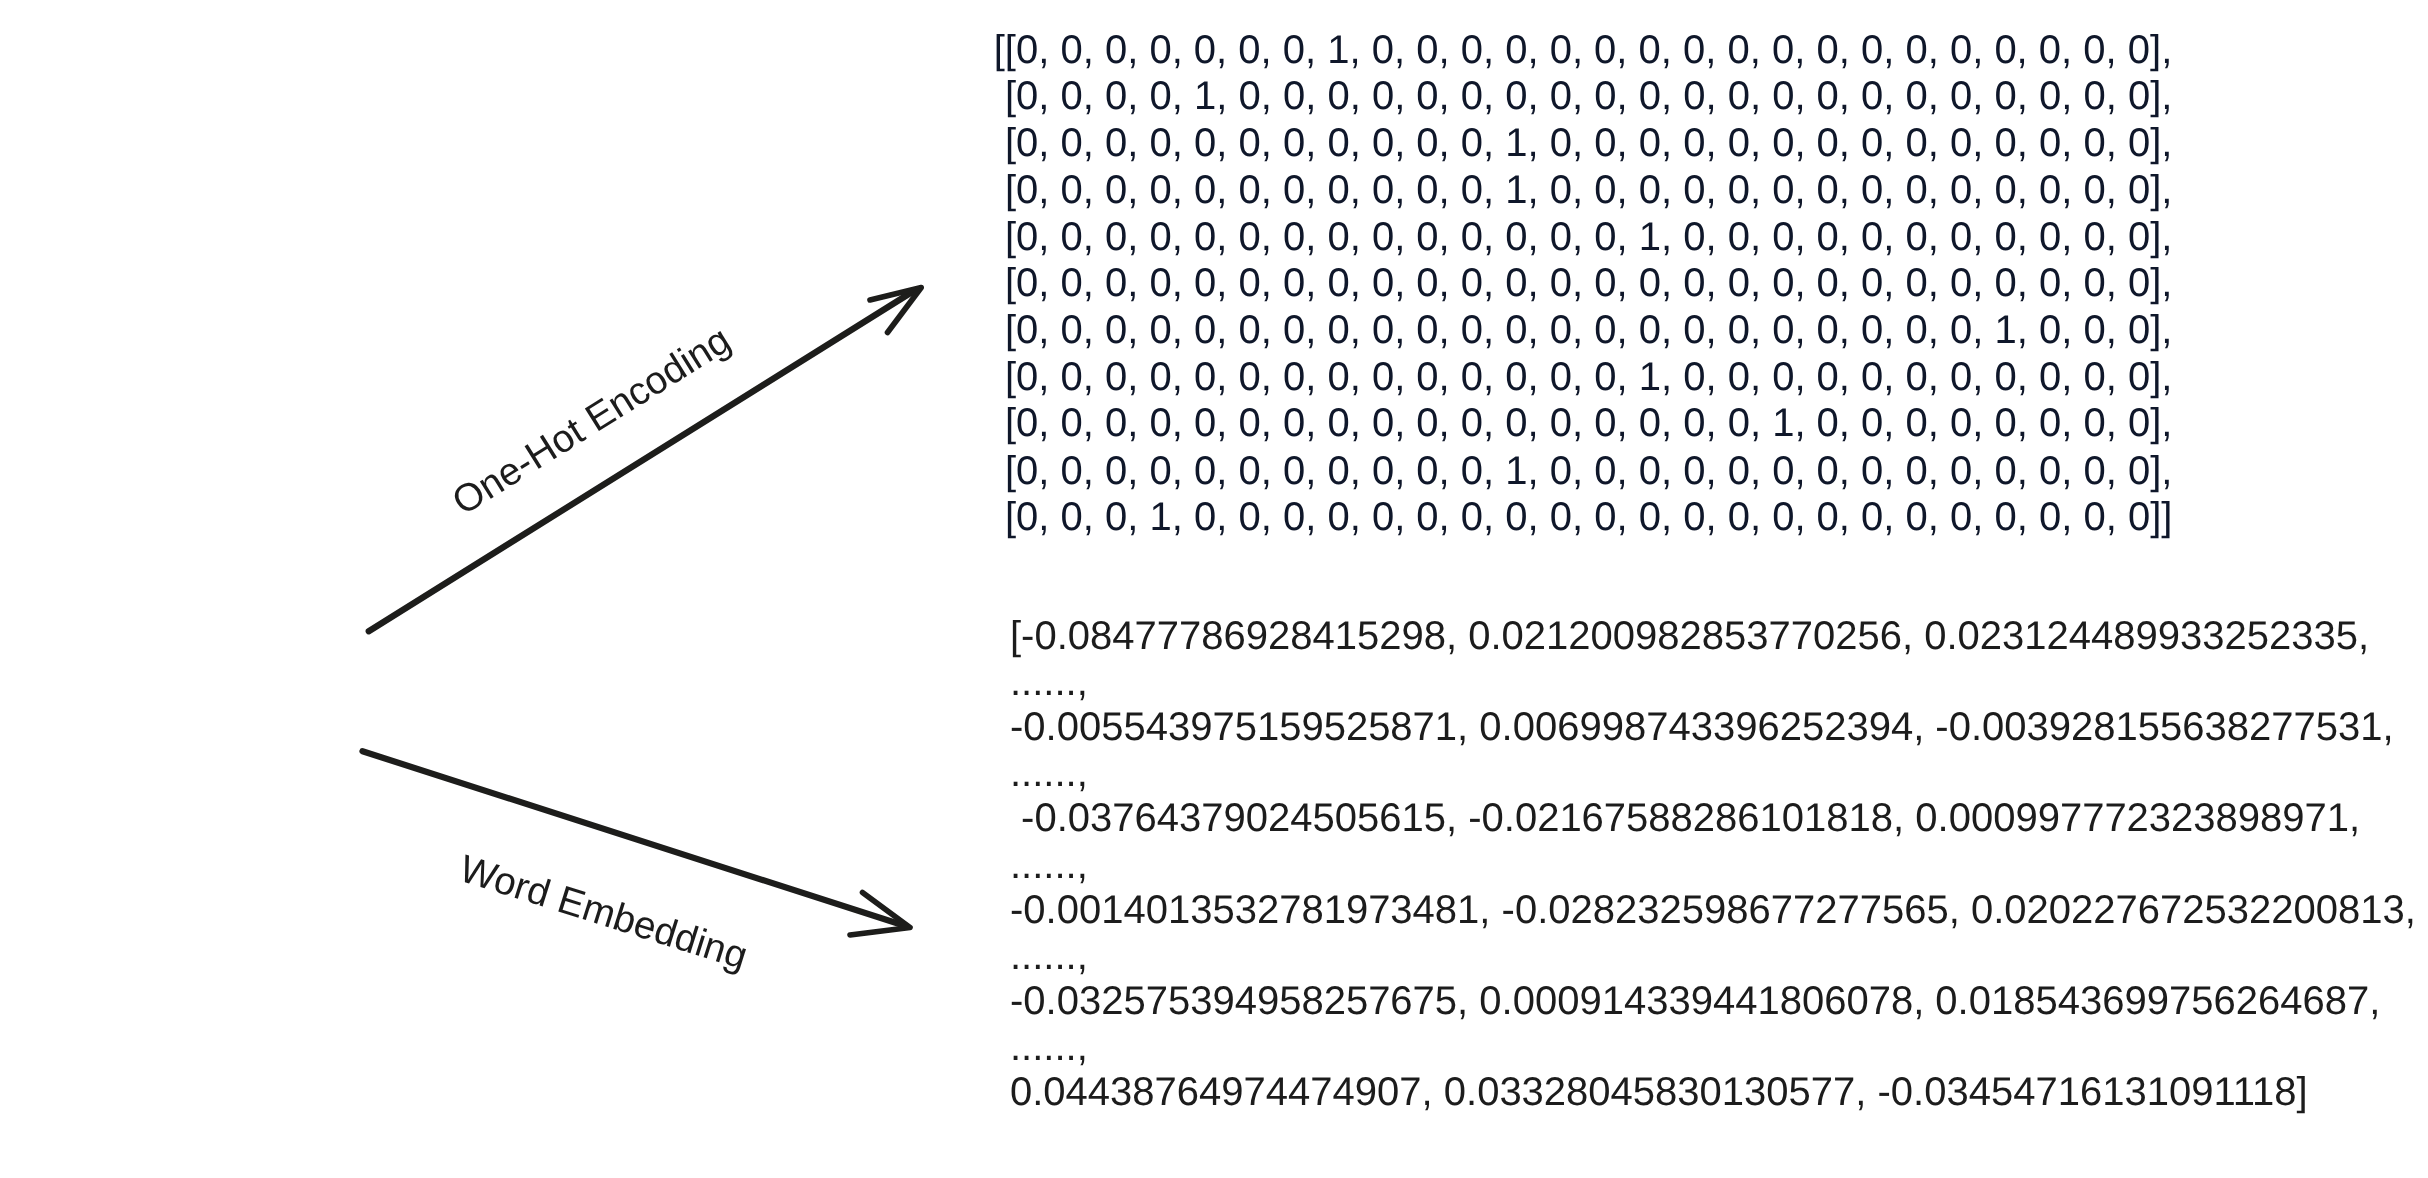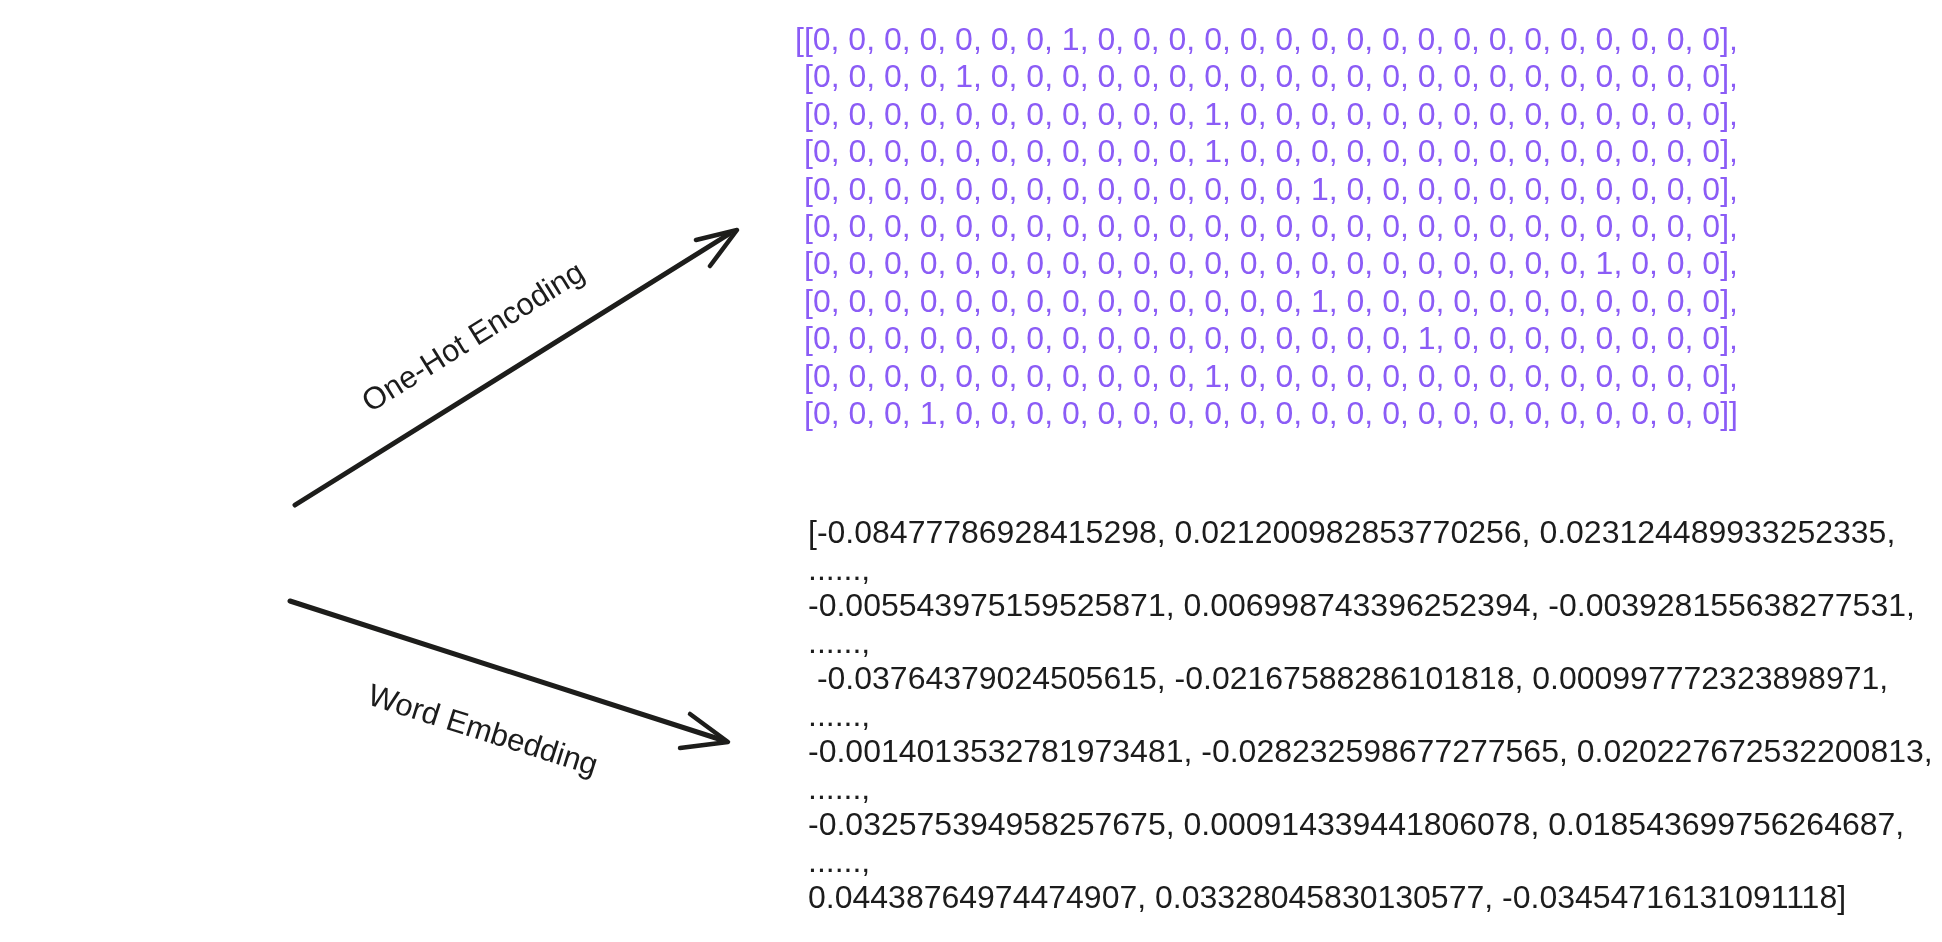--- a/index.html
+++ b/index.html
@@ -46,26 +46,26 @@
     color: #1c1c1c;
   }
   .label-onehot { left: 356px; top: 390px; transform: rotate(-32deg); }
   .label-embed  { left: 374px; top: 678px; transform: rotate(17.5deg); }
   .matrix {
     position: absolute;
     left: 795px; top: 21px;
     font-size: 32px;
     line-height: 37.4px;
     white-space: pre;
-    color: #8b5cf6;
+    color: #0f172a;
   }
   .matrix .mrow.indent { padding-left: 9px; }
   .embedding {
     position: absolute;
-    left: 808px; top: 514px;
+    left: 808px; top: 490px;
     font-size: 32px;
     line-height: 36.5px;
     white-space: pre;
     color: #1c1c1c;
   }
 </style>
 </head>
 <body>
 
 <div class="canvas">

